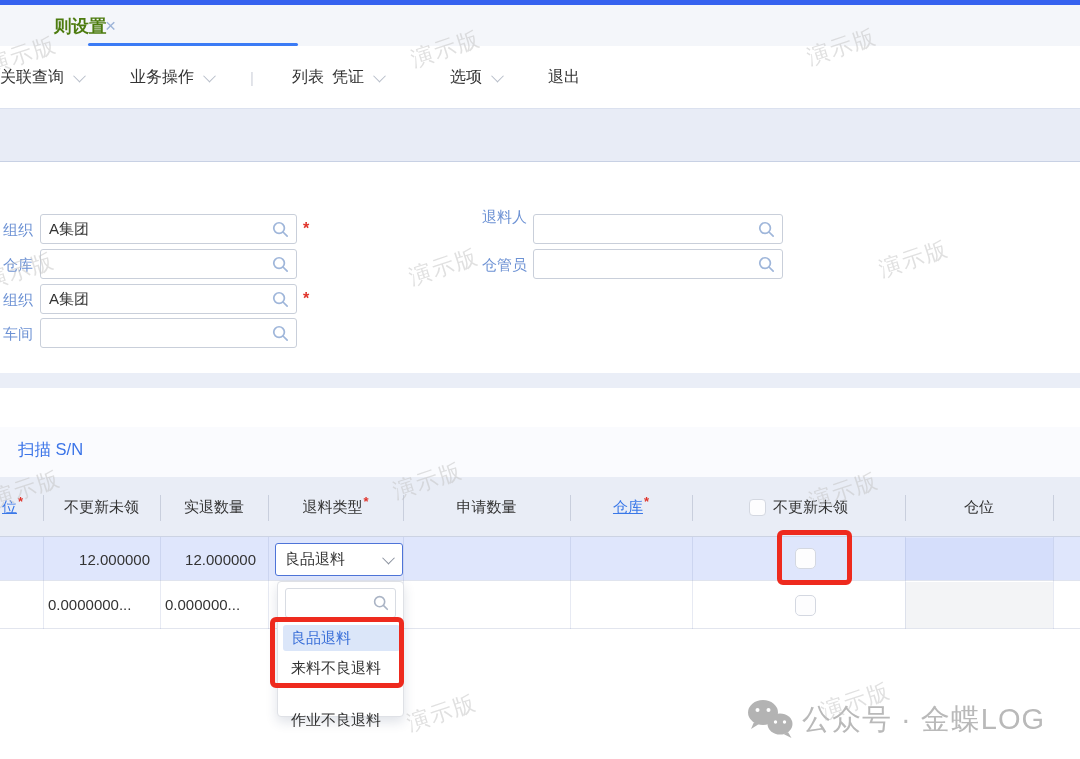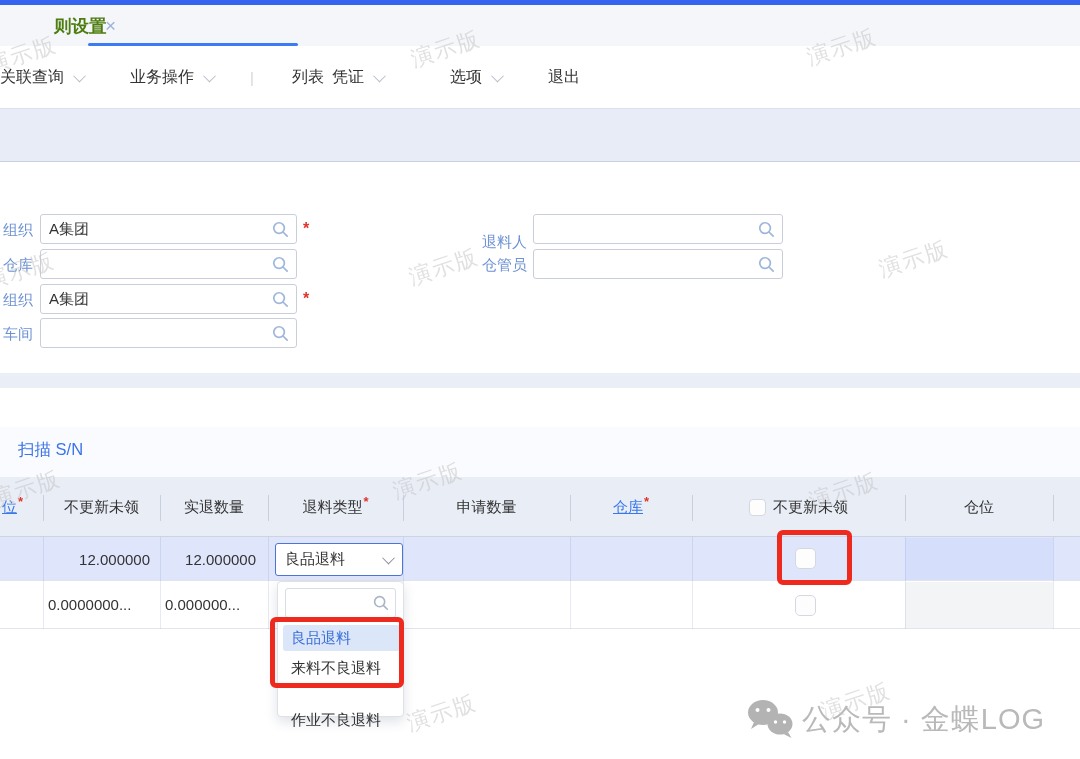--- a/index.html
+++ b/index.html
@@ -140,21 +140,21 @@
   <div class="lookup" style="left:40px;top:318px;">
     <span></span>
     <span class="mag">
       <svg width="19" height="19" viewBox="0 0 20 20">
           <circle cx="8.5" cy="8.5" r="5.6" fill="none" stroke="#9fb6da" stroke-width="1.8"></circle>
           <line x1="12.9" y1="12.9" x2="17" y2="17" stroke="#9fb6da" stroke-width="1.8" stroke-linecap="round"></line>
         </svg>
     </span>
   </div>
 
-  <div class="flabel" style="left:427px;width:100px;top:233px;">退料人</div>
+  <div class="flabel" style="left:427px;width:100px;top:208px;">退料人</div>
   <div class="lookup r" style="left:533px;top:214px;">
     <span></span>
     <span class="mag">
       <svg width="19" height="19" viewBox="0 0 20 20">
           <circle cx="8.5" cy="8.5" r="5.6" fill="none" stroke="#9fb6da" stroke-width="1.8"></circle>
           <line x1="12.9" y1="12.9" x2="17" y2="17" stroke="#9fb6da" stroke-width="1.8" stroke-linecap="round"></line>
         </svg>
     </span>
   </div>
 

